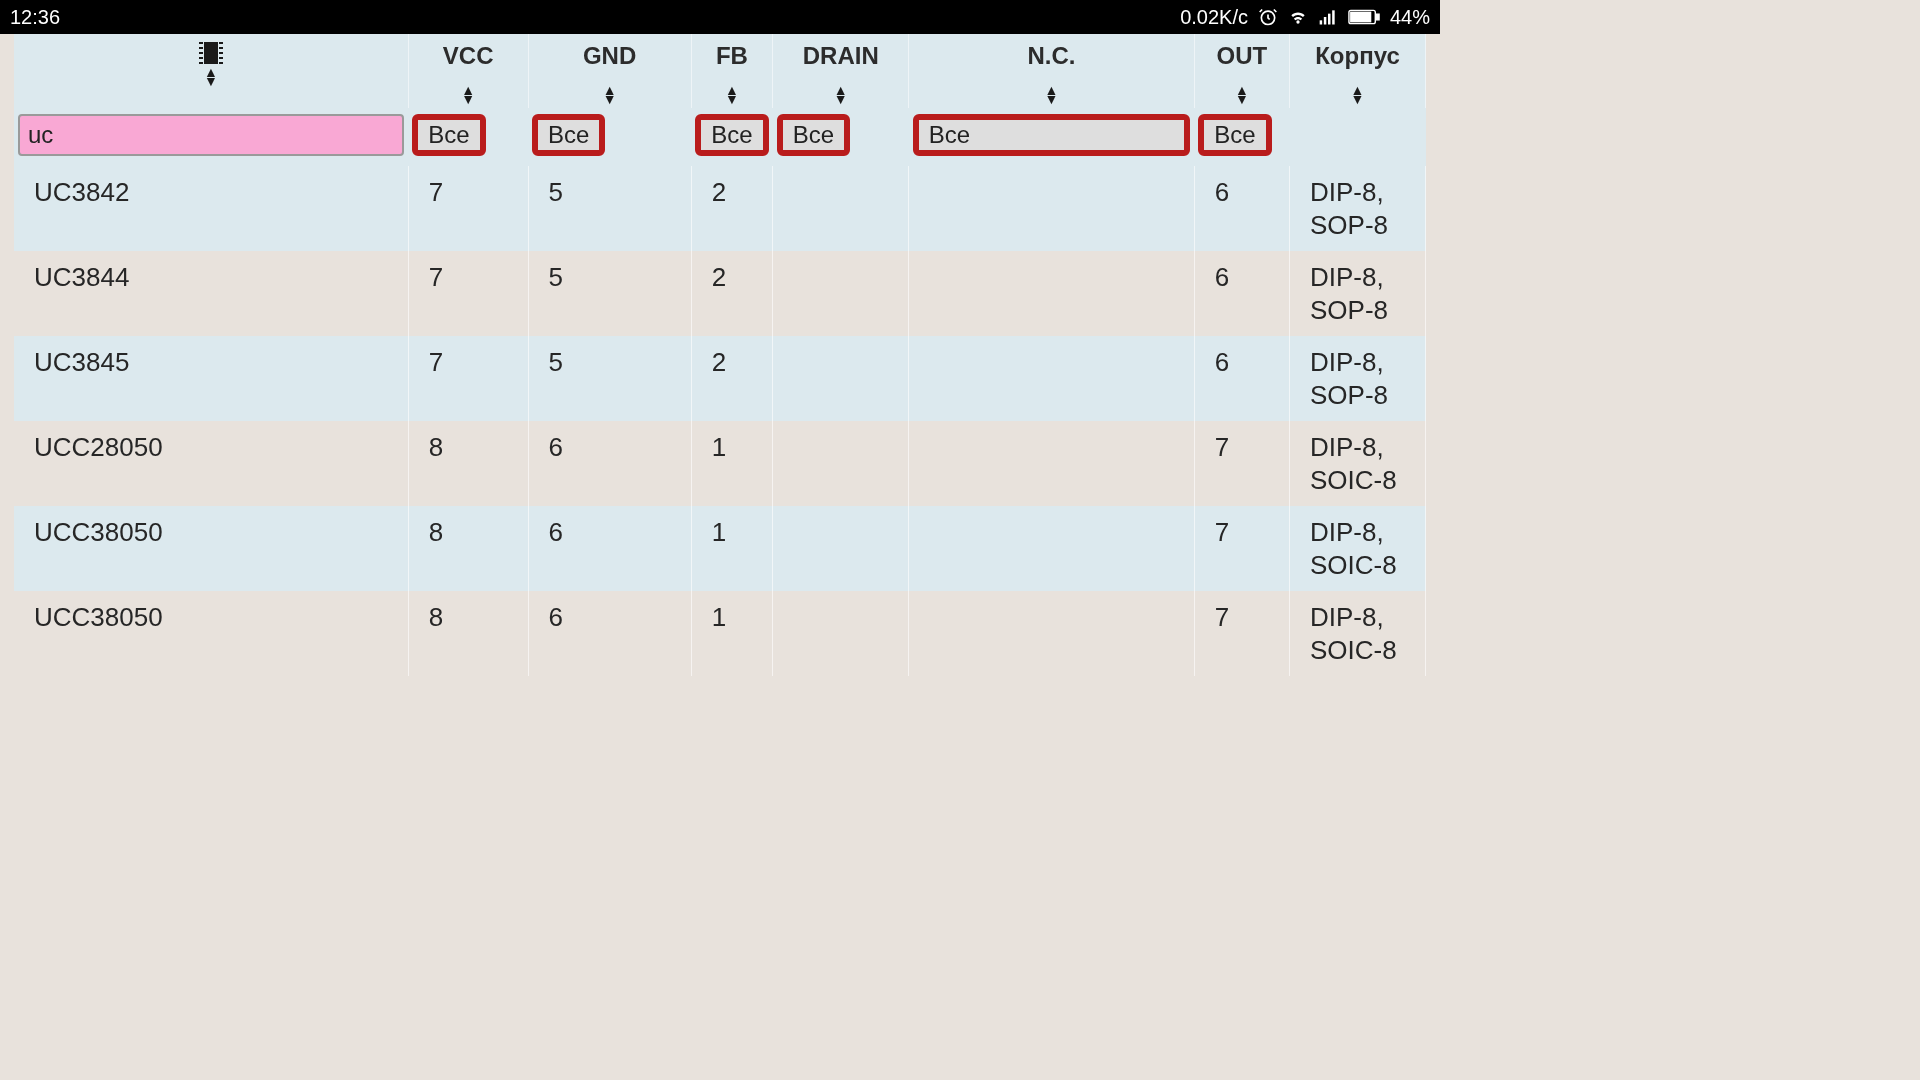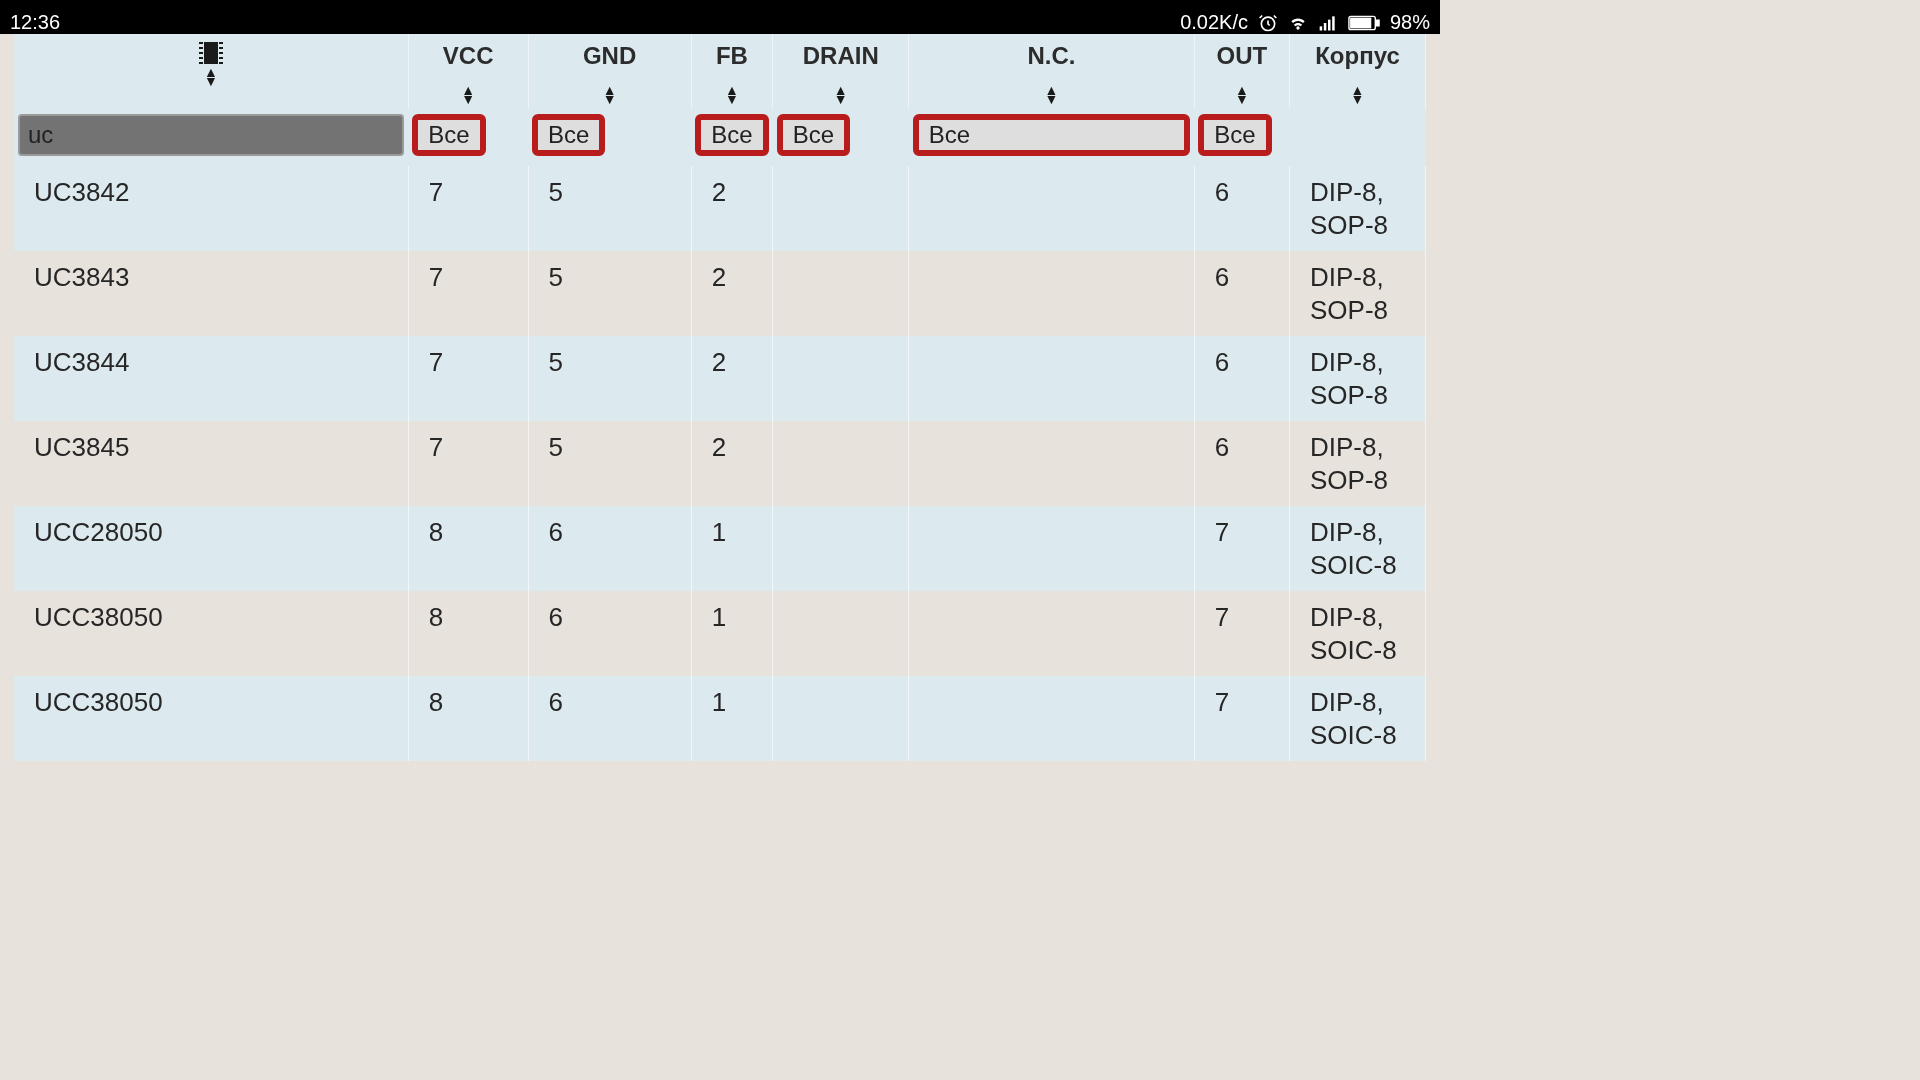--- a/index.html
+++ b/index.html
@@ -1,20 +1,20 @@
 <!DOCTYPE html>
 <html><head>
 <meta charset="utf-8">
 <style>
   * { box-sizing: border-box; margin: 0; padding: 0; }
   html, body { width: 1440px; height: 810px; font-family: Arial, Helvetica, sans-serif; background: #e8e2dc; overflow: hidden; }
   
   .statusbar {
     width: 100%; height: 34px; background: #000; color: #fff;
-    display: flex; align-items: flex-end; justify-content: space-between;
+    display: flex; align-items: center; justify-content: space-between;
     padding: 0 10px; font-size: 20px; font-weight: 500;
   }
   .statusbar .right { display: flex; align-items: center; gap: 10px; }
   .statusbar .right span { display: inline-flex; align-items: center; }
 
   
   .container { width: 100%; padding: 0 14px; }
   table { width: 100%; border-collapse: collapse; table-layout: fixed; }
   col.c-chip  { width: 290px; }
   col.c-vcc   { width: 88px; }
@@ -32,21 +32,21 @@
   }
   thead th .hdr { display:flex; flex-direction:column; align-items:flex-start; gap:16px; }
   thead th.center .hdr { align-items:center; }
   .sort-arrows { font-size: 14px; line-height: 8px; color:#1a1a1a; display:flex; flex-direction:column; align-items:center; }
   .sort-arrows span { display:block; height:9px; }
 
   
   tr.filter-row td { background:#dce9ee; padding: 6px 4px 10px 4px; vertical-align: middle; }
   .search-input {
     width: 100%; height: 42px; border: 2px solid #9a9a9a; border-radius: 4px;
-    background:#737373; font-size: 24px; padding: 0 8px; color:#222;
+    background:#f9a8d4; font-size: 24px; padding: 0 8px; color:#222;
   }
   .filter-btn {
     height: 42px; min-width: 62px; border: 6px solid #b91c1c; border-radius: 6px;
     background:#dedede; font-size: 24px; color:#222; padding: 0 10px;
     display:inline-flex; align-items:center; justify-content:center; cursor:pointer;
   }
   .filter-btn.wide { width: 100%; justify-content:flex-start; }
 
   tbody tr td {
     font-size: 26px; color:#262626; padding: 10px 20px;
@@ -92,21 +92,21 @@
           <rect x="17" y="4" width="3" height="17"></rect>
         </svg>
     </span>
     <span>
       <svg width="32" height="16" viewBox="0 0 34 16" fill="none" stroke="#fff" stroke-width="1.5">
           <rect x="1" y="1" width="28" height="14" rx="2"></rect>
           <rect x="30" y="5" width="3" height="6" fill="#fff"></rect>
           <rect x="3" y="3" width="21" height="10" fill="#fff"></rect>
         </svg>
     </span>
-    <span>98%</span>
+    <span>44%</span>
   </div>
 </div>
 
 <div class="container">
 <table>
   <colgroup>
     <col class="c-chip">
         <col class="c-vcc">
         <col class="c-gnd">
         <col class="c-fb">
@@ -206,30 +206,20 @@
           <td>UC3842</td>
           <td>7</td>
           <td>5</td>
           <td>2</td>
           <td></td>
           <td></td>
           <td>6</td>
           <td>DIP-8, SOP-8</td>
         </tr>
         <tr>
-          <td>UC3843</td>
-          <td>7</td>
-          <td>5</td>
-          <td>2</td>
-          <td></td>
-          <td></td>
-          <td>6</td>
-          <td>DIP-8, SOP-8</td>
-        </tr>
-        <tr>
           <td>UC3844</td>
           <td>7</td>
           <td>5</td>
           <td>2</td>
           <td></td>
           <td></td>
           <td>6</td>
           <td>DIP-8, SOP-8</td>
         </tr>
         <tr>

